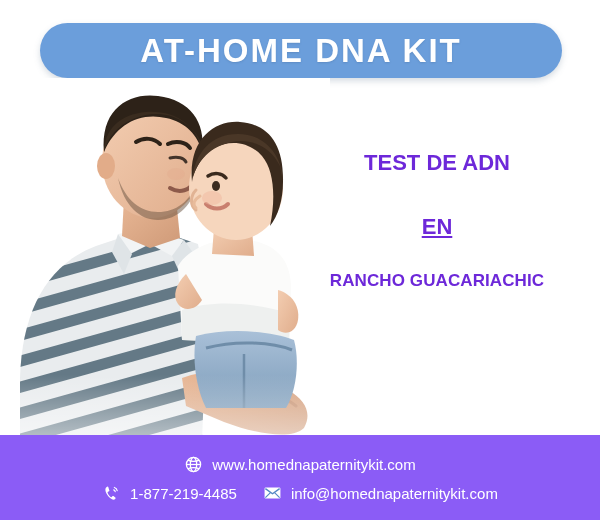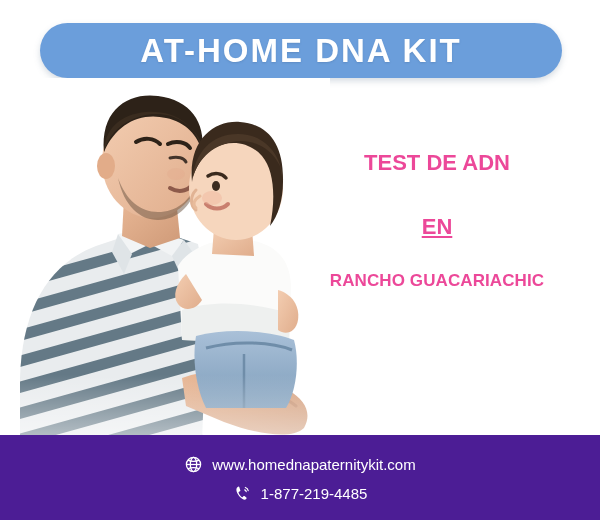--- a/index.html
+++ b/index.html
@@ -70,37 +70,37 @@
 
   
   .headline-block {
     position: absolute;
     left: 276px;
     top: 150px;
     width: 322px;
     text-align: center;
   }
   .headline {
-    color: #ec4899;
+    color: #6d28d9;
     font-weight: bold;
     line-height: 1.15;
     white-space: nowrap;
   }
   .headline.line-1 { font-size: 22px; margin: 0 0 0 0; }
   .headline.line-2 { font-size: 22px; margin: 39px 0 0 0; text-decoration: underline; }
   .headline.line-3 { font-size: 17px; margin: 31px 0 0 0; letter-spacing: 0.1px; }
 
   
   .footer {
     position: absolute;
     left: 0;
     bottom: 0;
     width: 600px;
     height: 85px;
-    background: #4c1d95;
+    background: #8b5cf6;
     display: flex;
     flex-direction: column;
     align-items: center;
     justify-content: center;
     padding-top: 2px;
     box-sizing: border-box;
   }
   .footer-row {
     display: flex;
     align-items: center;
@@ -267,16 +267,26 @@
         <span class="ficon">
           <svg width="19" height="19" viewBox="0 0 24 24">
             <path d="M7.2 3.2 C6.1 3.4 5 4.5 4.5 5.8 C3.8 7.7 4.6 10.6 6.6 13.6 C8.6 16.6 11.1 18.8 13.2 19.6 C14.6 20.1 16.1 19.6 16.9 18.6 C17.4 18 17.3 17.5 16.8 17.1 L14.5 15.3 C14 14.9 13.5 15 13.1 15.5 L12.3 16.5 C12 16.9 11.6 17 11.2 16.7 C10.1 16 9 14.8 8.1 13.3 C7.3 11.9 7 11 7 10.5 C7 10.1 7.2 9.9 7.6 9.7 L8.8 9.2 C9.3 9 9.5 8.6 9.3 8.1 L8.3 5.1 C8.1 4.5 7.8 3.1 7.2 3.2 Z" fill="#ffffff"></path>
             <path d="M15.6 4.4 C17.4 5 18.8 6.6 19.2 8.5" fill="none" stroke="#ffffff" stroke-width="1.5" stroke-linecap="round"></path>
             <path d="M14.8 7.4 C15.8 7.8 16.5 8.6 16.7 9.6" fill="none" stroke="#ffffff" stroke-width="1.5" stroke-linecap="round"></path>
           </svg>
         </span>
         <span class="label">1-877-219-4485</span>
       </div>
 
+      <div class="footer-item">
+        <span class="ficon">
+          <svg width="20" height="20" viewBox="0 0 24 24">
+            <rect x="2" y="5" width="20" height="14" rx="1.6" fill="#ffffff"></rect>
+            <path d="M3 6.4 L12 13 L21 6.4" fill="none" stroke="#5488c4" stroke-width="1.8" stroke-linejoin="round"></path>
+            <path d="M3 17.8 L9.4 11.6 M21 17.8 L14.6 11.6" fill="none" stroke="#5488c4" stroke-width="1.5"></path>
+          </svg>
+        </span>
+        <span class="label">info@homednapaternitykit.com</span>
+      </div>
     </div>
 
   </div>
 </div>
 
 </body></html>

